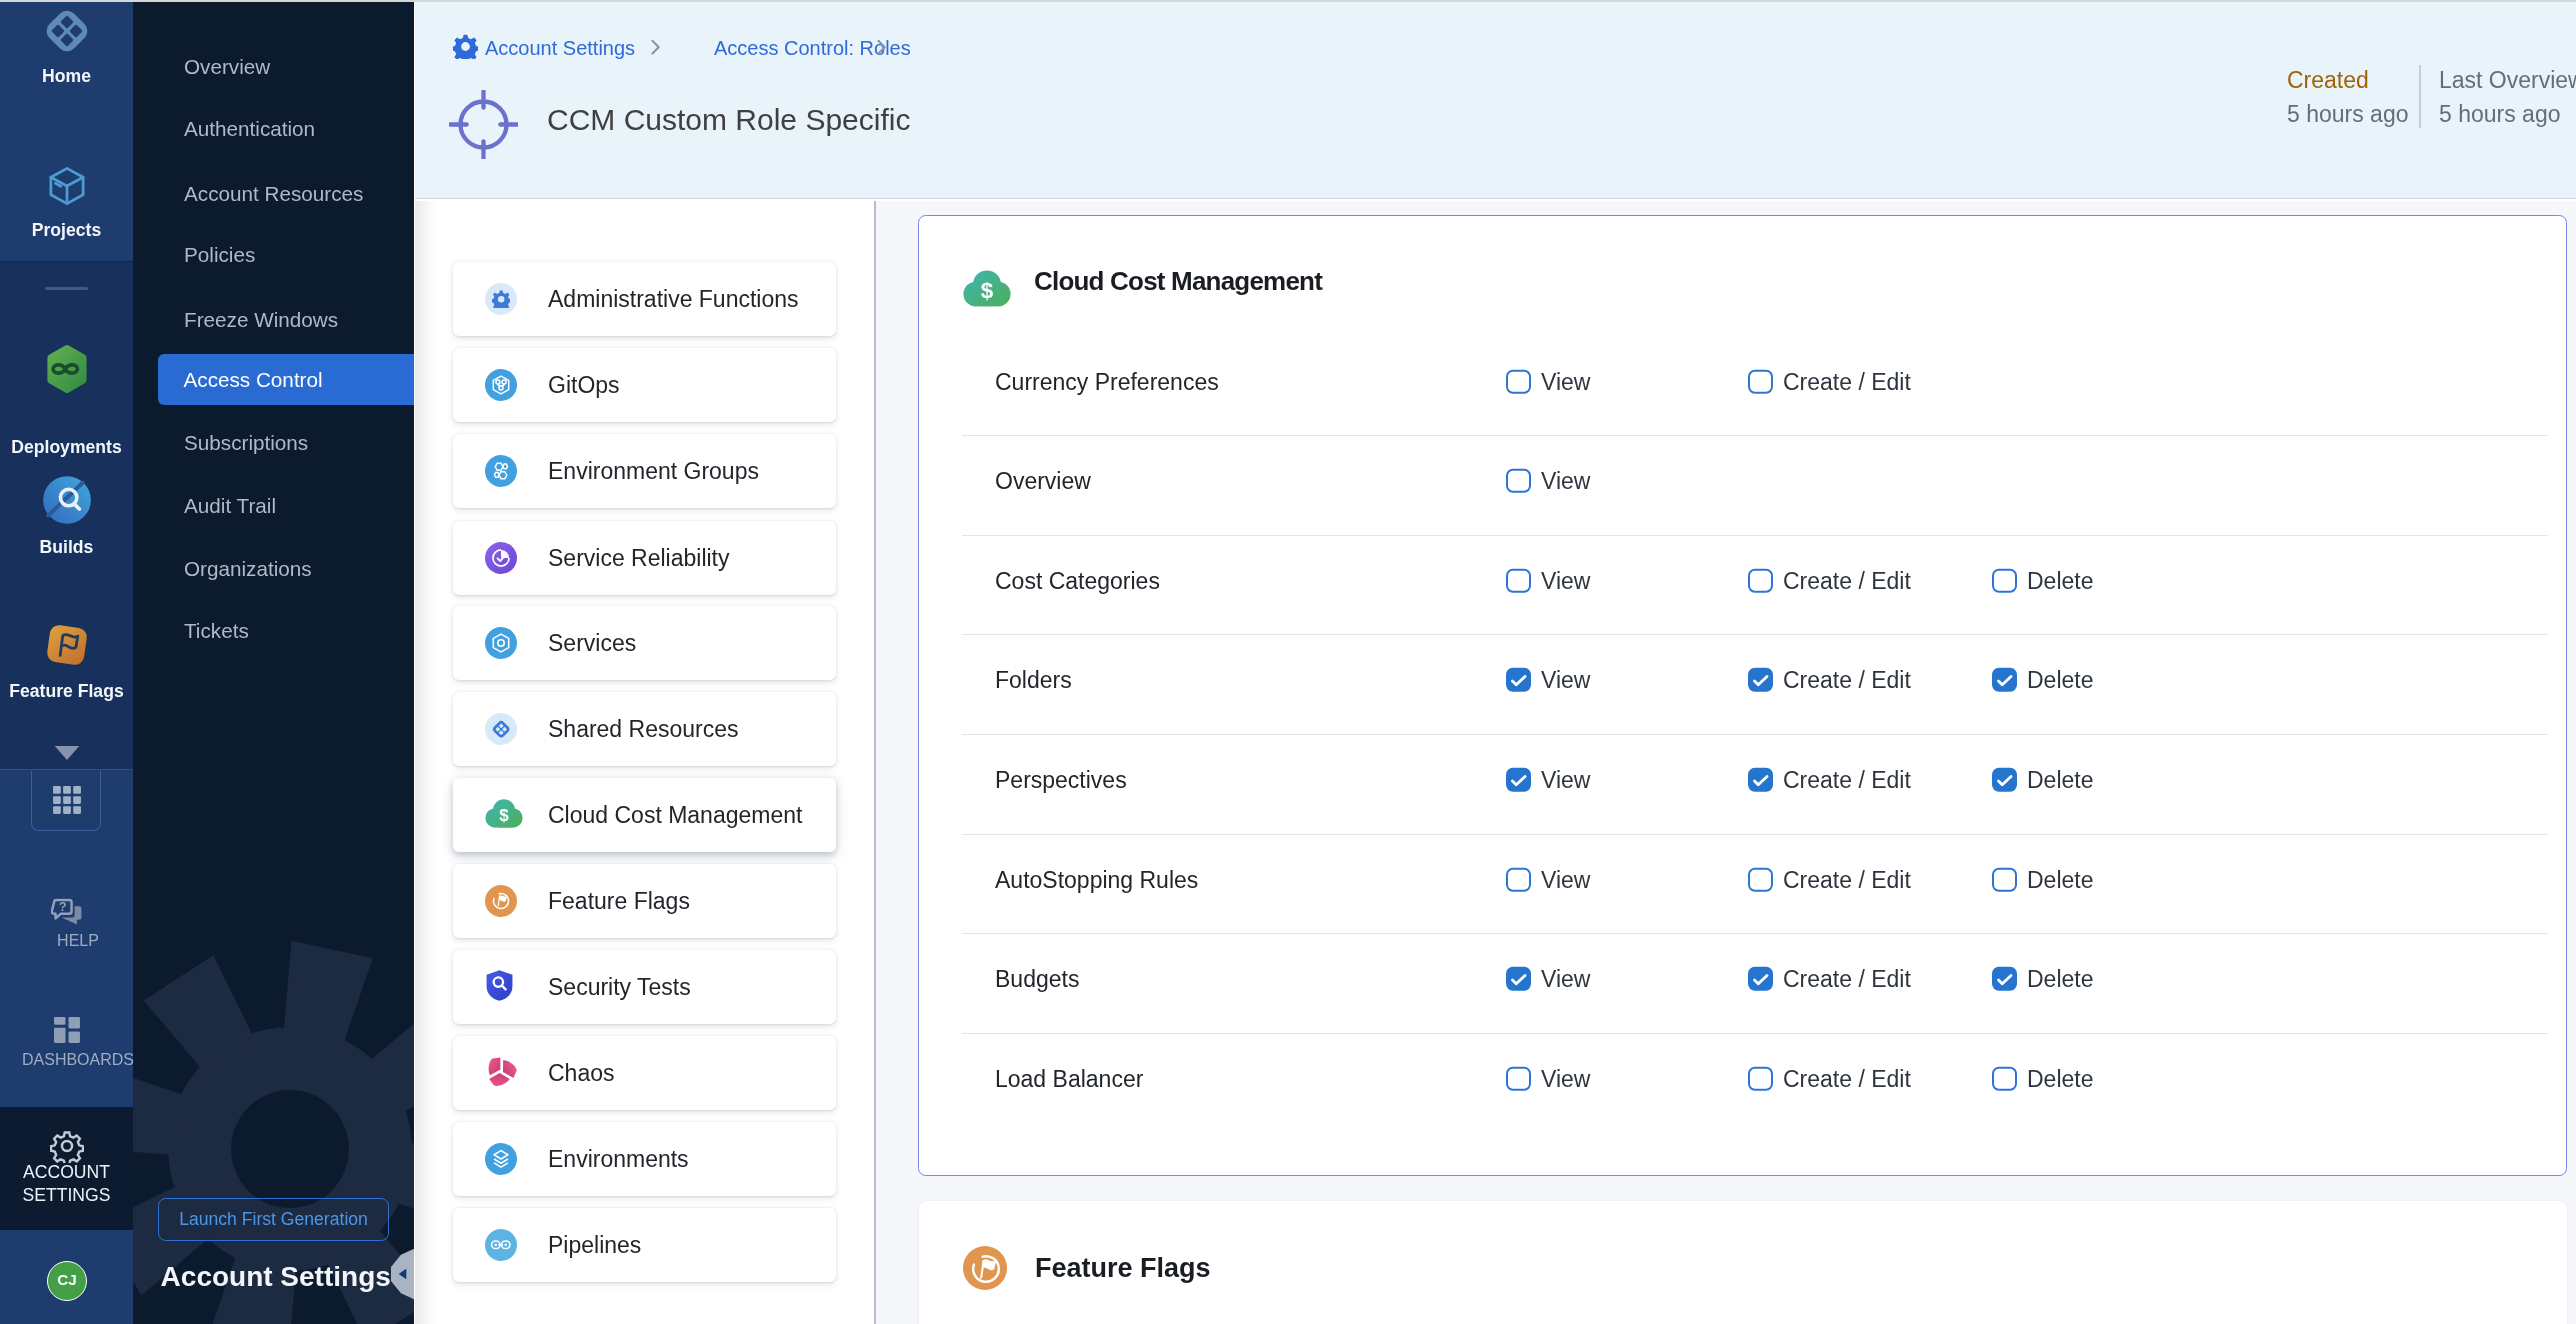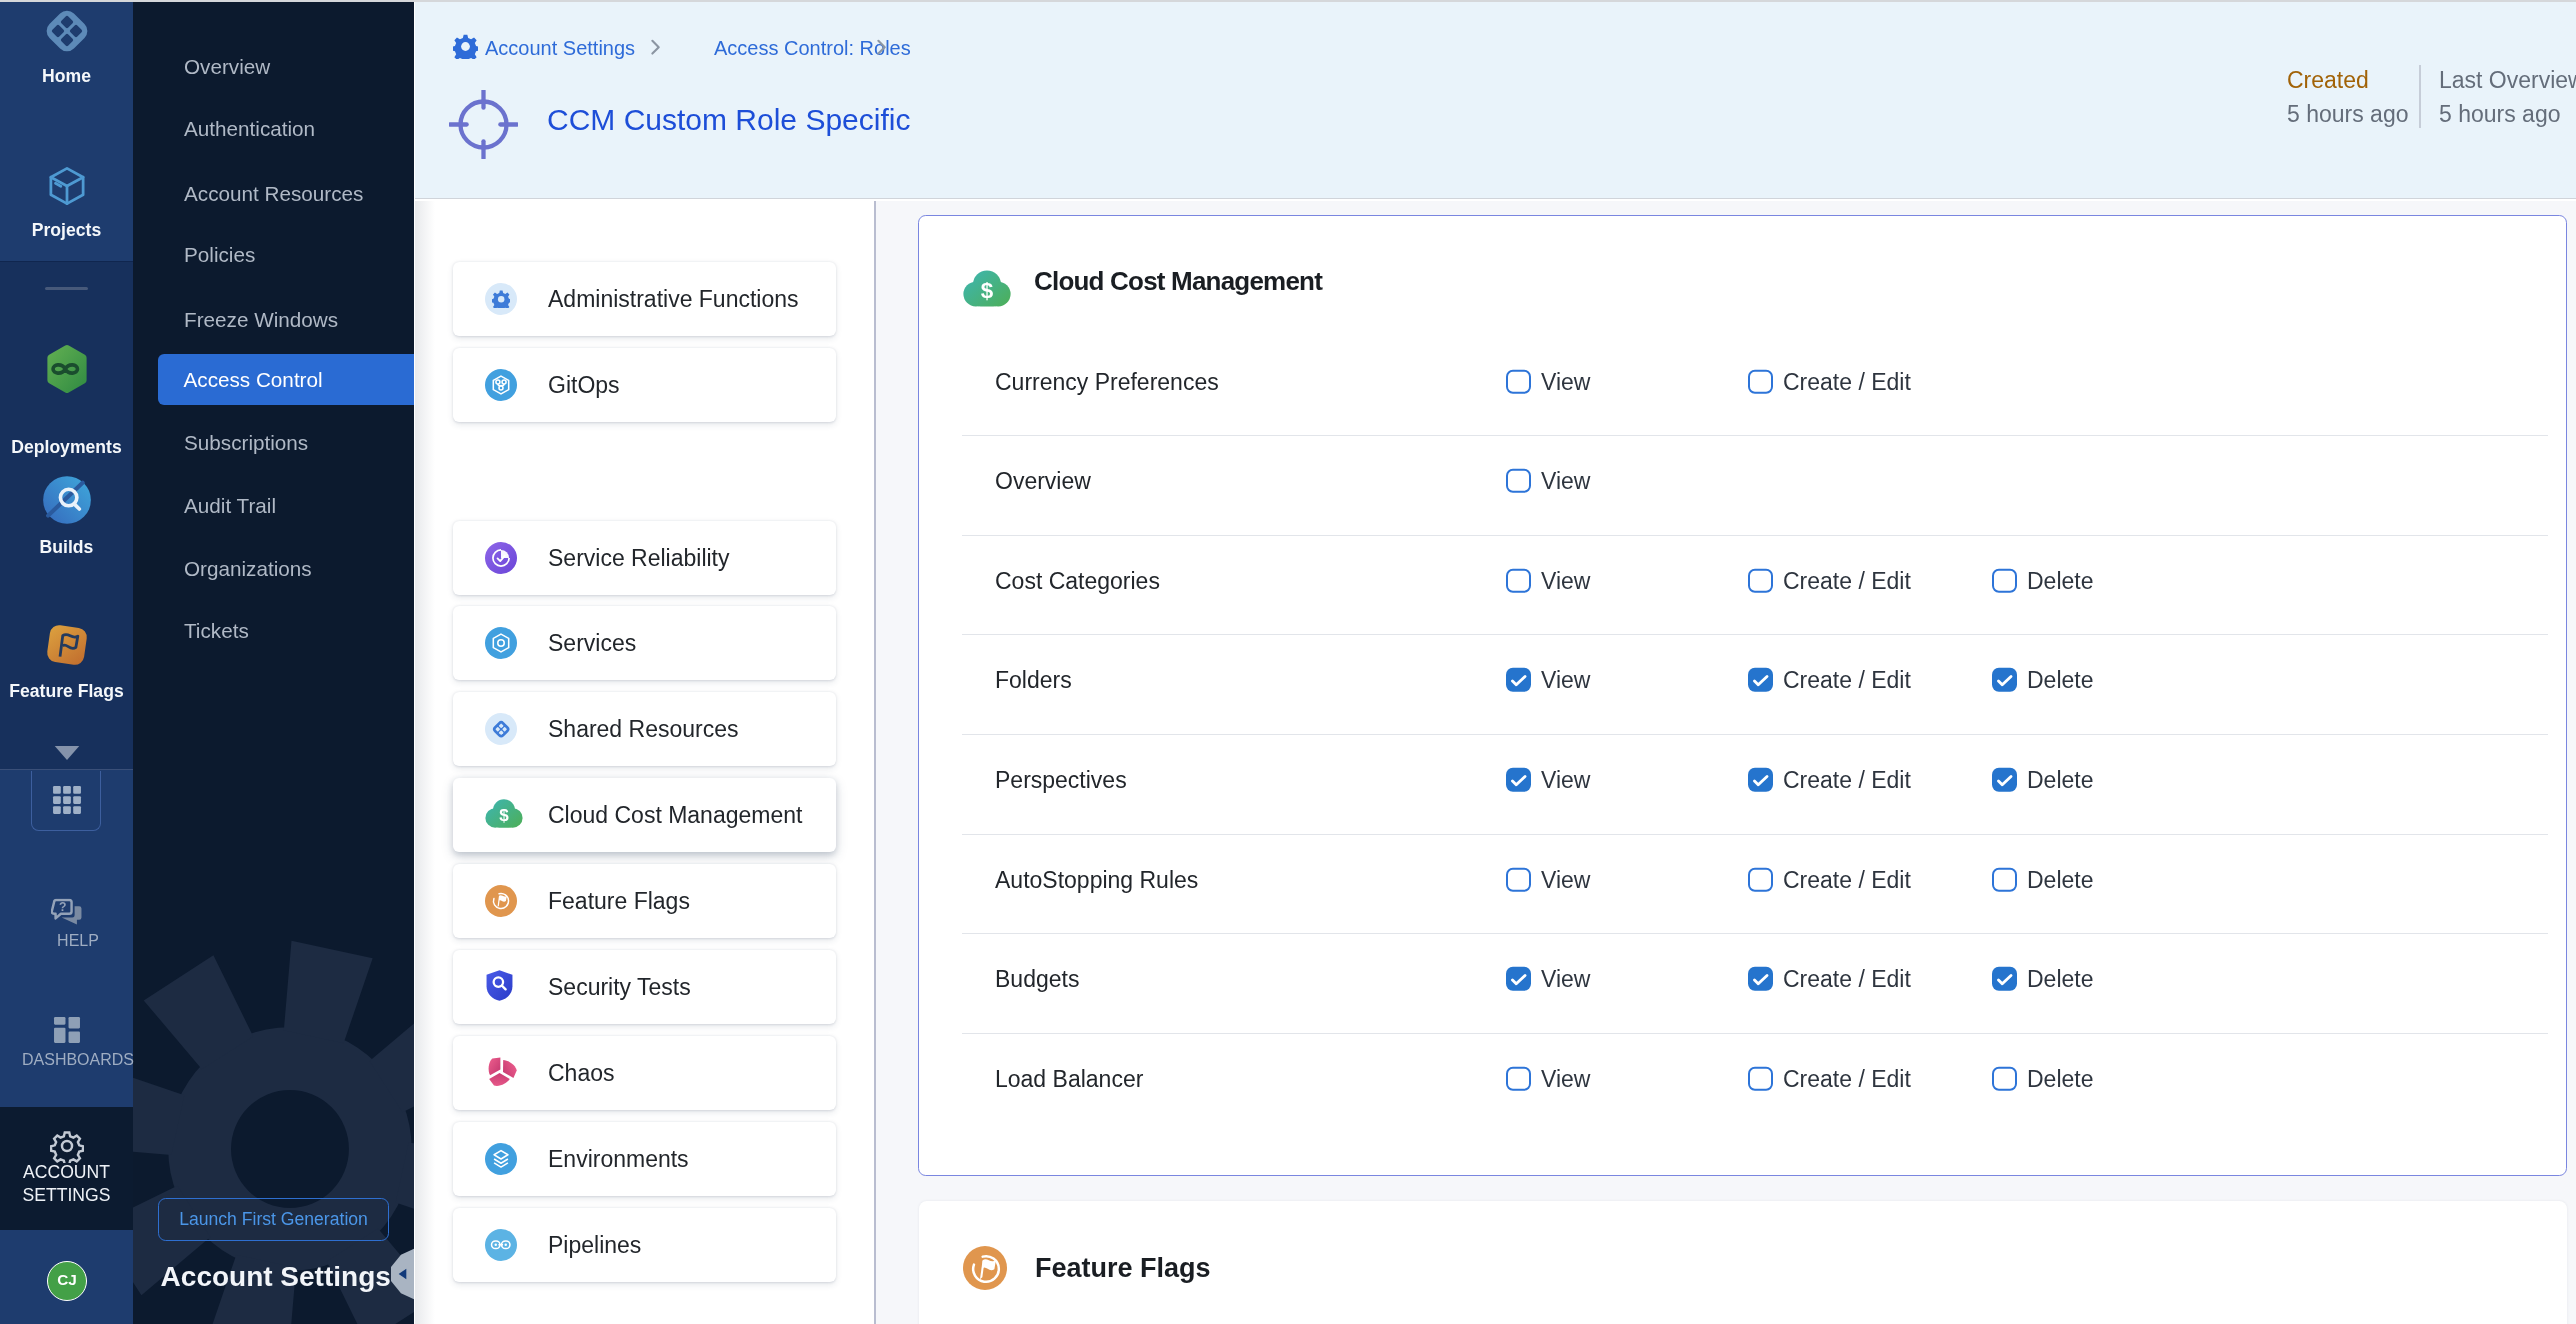--- a/index.html
+++ b/index.html
@@ -213,21 +213,21 @@
 
   <svg class="abs" style="left:34px;top:90px;" width="69" height="69" viewBox="0 0 90 90">
     <g stroke="#6b72ce" stroke-width="5.6" fill="none" stroke-linecap="round">
       <circle cx="45" cy="45" r="30"></circle>
       <path d="M45 1 V23"></path>
         <path d="M45 67 V89"></path>
         <path d="M1 45 H23"></path>
         <path d="M67 45 H89"></path>
     </g>
   </svg>
-  <div class="abs cv" style="left:132px;top:120px;color:#1d4ed8;font-size:30px;white-space:nowrap;">CCM Custom Role Specific</div>
+  <div class="abs cv" style="left:132px;top:120px;color:#404040;font-size:30px;white-space:nowrap;">CCM Custom Role Specific</div>
 
   <div class="abs cv" style="left:1872px;top:80px;color:#a16207;font-size:23px;">Created</div>
   <div class="abs cv" style="left:1872px;top:114px;color:#646d7a;font-size:23px;white-space:nowrap;">5 hours ago</div>
   <div class="abs" style="left:2004px;top:65px;width:1.5px;height:63px;background:#c6cdd8;"></div>
   <div class="abs cv" style="left:2024px;top:80px;color:#646d7a;font-size:23px;white-space:nowrap;">Last Overview</div>
   <div class="abs cv" style="left:2024px;top:114px;color:#646d7a;font-size:23px;white-space:nowrap;">5 hours ago</div>
 </div>
 <div id="leftpanel">
   <div class="abs" style="left:0;top:0;width:20px;height:1123px;background:linear-gradient(to right, rgba(30,45,70,0.10), rgba(30,45,70,0));"></div>
   <div class="lcard" style="top:61px;">
@@ -249,20 +249,35 @@
               <path d="M13 1.5 L23 7 L23 19 L13 24.5 L3 19 L3 7 Z"></path>
               <circle cx="9" cy="9" r="2.6"></circle>
               <circle cx="17" cy="9" r="2.6"></circle>
               <circle cx="13" cy="17" r="2.6"></circle>
               <path d="M9 11.6 C9 15 13 13 13 14.4 M17 11.6 C17 15 13 13 13 14.4"></path>
             </g>
           </svg>
     </span>
       </span>
       <span class="txt">GitOps</span>
+  </div>
+  <div class="lcard" style="top:233px;">
+    <span class="icon">
+        <span class="circ42" style="background:#41a0df;">
+      <svg width="20" height="20" viewBox="0 0 26 26">
+            <g fill="none" stroke="#ffffff" stroke-width="1.9">
+              <path d="M8 3 L13 3 L15.5 7.5 L13 12 L8 12 L5.5 7.5 Z"></path>
+              <path d="M13 14 L18 14 L20.5 18.5 L18 23 L13 23 L10.5 18.5 Z"></path>
+              <path d="M17 4 L20 4 L21.5 7 L20 10 L17 10 L15.5 7 Z"></path>
+              <path d="M6 15 L9 15 L10.5 18 L9 21 L6 21 L4.5 18 Z"></path>
+            </g>
+          </svg>
+    </span>
+      </span>
+      <span class="txt">Environment Groups</span>
   </div>
   <div class="lcard" style="top:320px;">
     <span class="icon">
         <span class="circ42" style="background:linear-gradient(135deg,#8e66e8,#6a45d8);">
       <svg width="20" height="20" viewBox="0 0 26 26">
             <g fill="none" stroke="#ffffff" stroke-width="2.2">
               <path d="M13 2.5 A10.5 10.5 0 1 0 23.5 13"></path>
               <path d="M13 2.5 A10.5 10.5 0 0 1 23.5 13 L13 13 Z" fill="#ffffff" stroke="none" opacity="0.95"></path>
               <path d="M8.5 13.5 L12 17 L18 10" stroke-width="2.4" stroke-linecap="round" stroke-linejoin="round"></path>
             </g>

